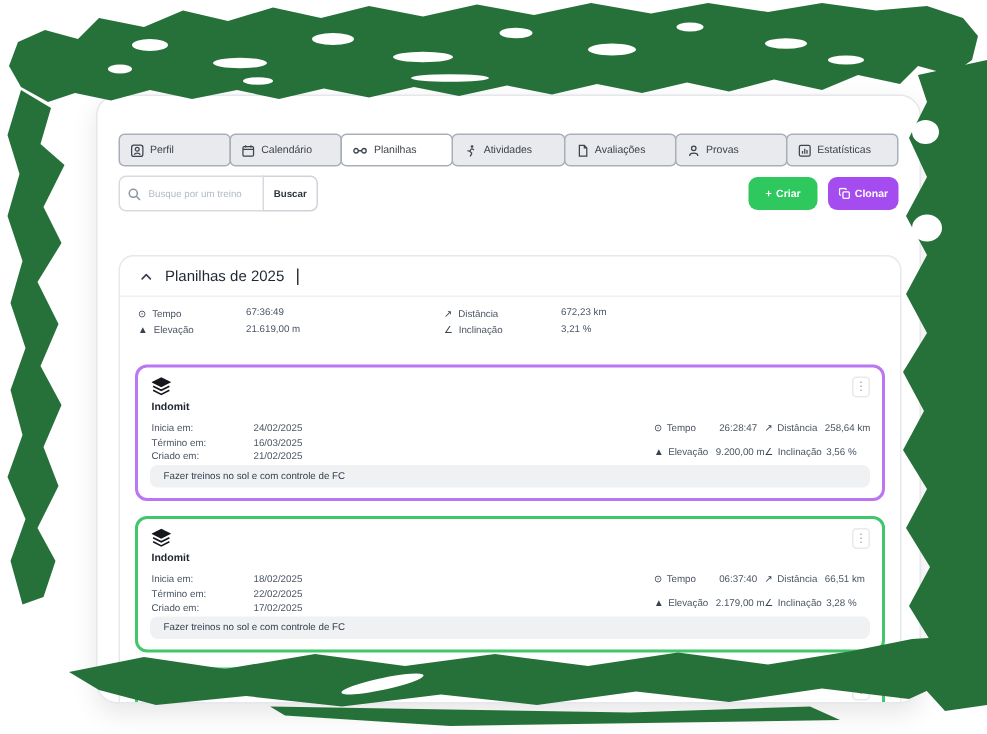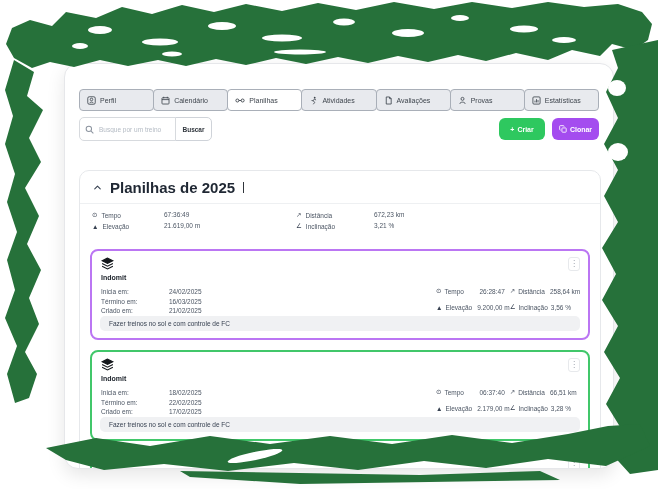--- a/index.html
+++ b/index.html
@@ -34,21 +34,21 @@
              font-size:7px;font-weight:bold;display:flex;align-items:center;justify-content:center;gap:3px;
              cursor:pointer;font-family:inherit;}
   .btn-clonar{width:47px;height:22px;border:0;border-radius:6px;background:var(--clone);color:#fff;
               font-size:7px;font-weight:bold;display:flex;align-items:center;justify-content:center;gap:3px;
               cursor:pointer;font-family:inherit;}
   
   .panel{position:absolute;left:14px;top:106px;width:520px;height:400px;border:1px solid #e6e8eb;
          border-radius:10px;background:#fff;}
   .panel-header{display:flex;align-items:center;gap:7px;padding:8px 12px 7px 12px;
                 border-bottom:1px solid #eef0f2;}
-  .panel-title{font-size:15px;font-weight:700;color:#1f2733;}
+  .panel-title{font-size:10px;font-weight:400;color:#1f2733;}
   .caret{display:inline-block;width:1px;height:11px;background:#30353b;margin-left:1px;vertical-align:-2px;}
   .panel-stats{display:grid;grid-template-columns:72px 132px 78px auto;row-gap:3px;
                padding:7px 12px 9px 12px;font-size:6.5px;color:#4b5563;}
   .pstat-label{display:flex;gap:4px;align-items:center;}
   .glyph{font-size:6.5px;color:#374151;}
   
   .cards{padding:10px;display:flex;flex-direction:column;gap:10px;}
   .card{position:relative;height:87px;border-radius:8px;background:#fff;border:2px solid #ccc;}
   .card--purple{border-color:var(--card-purple);}
   .card--green{border-color:var(--card-green);}

